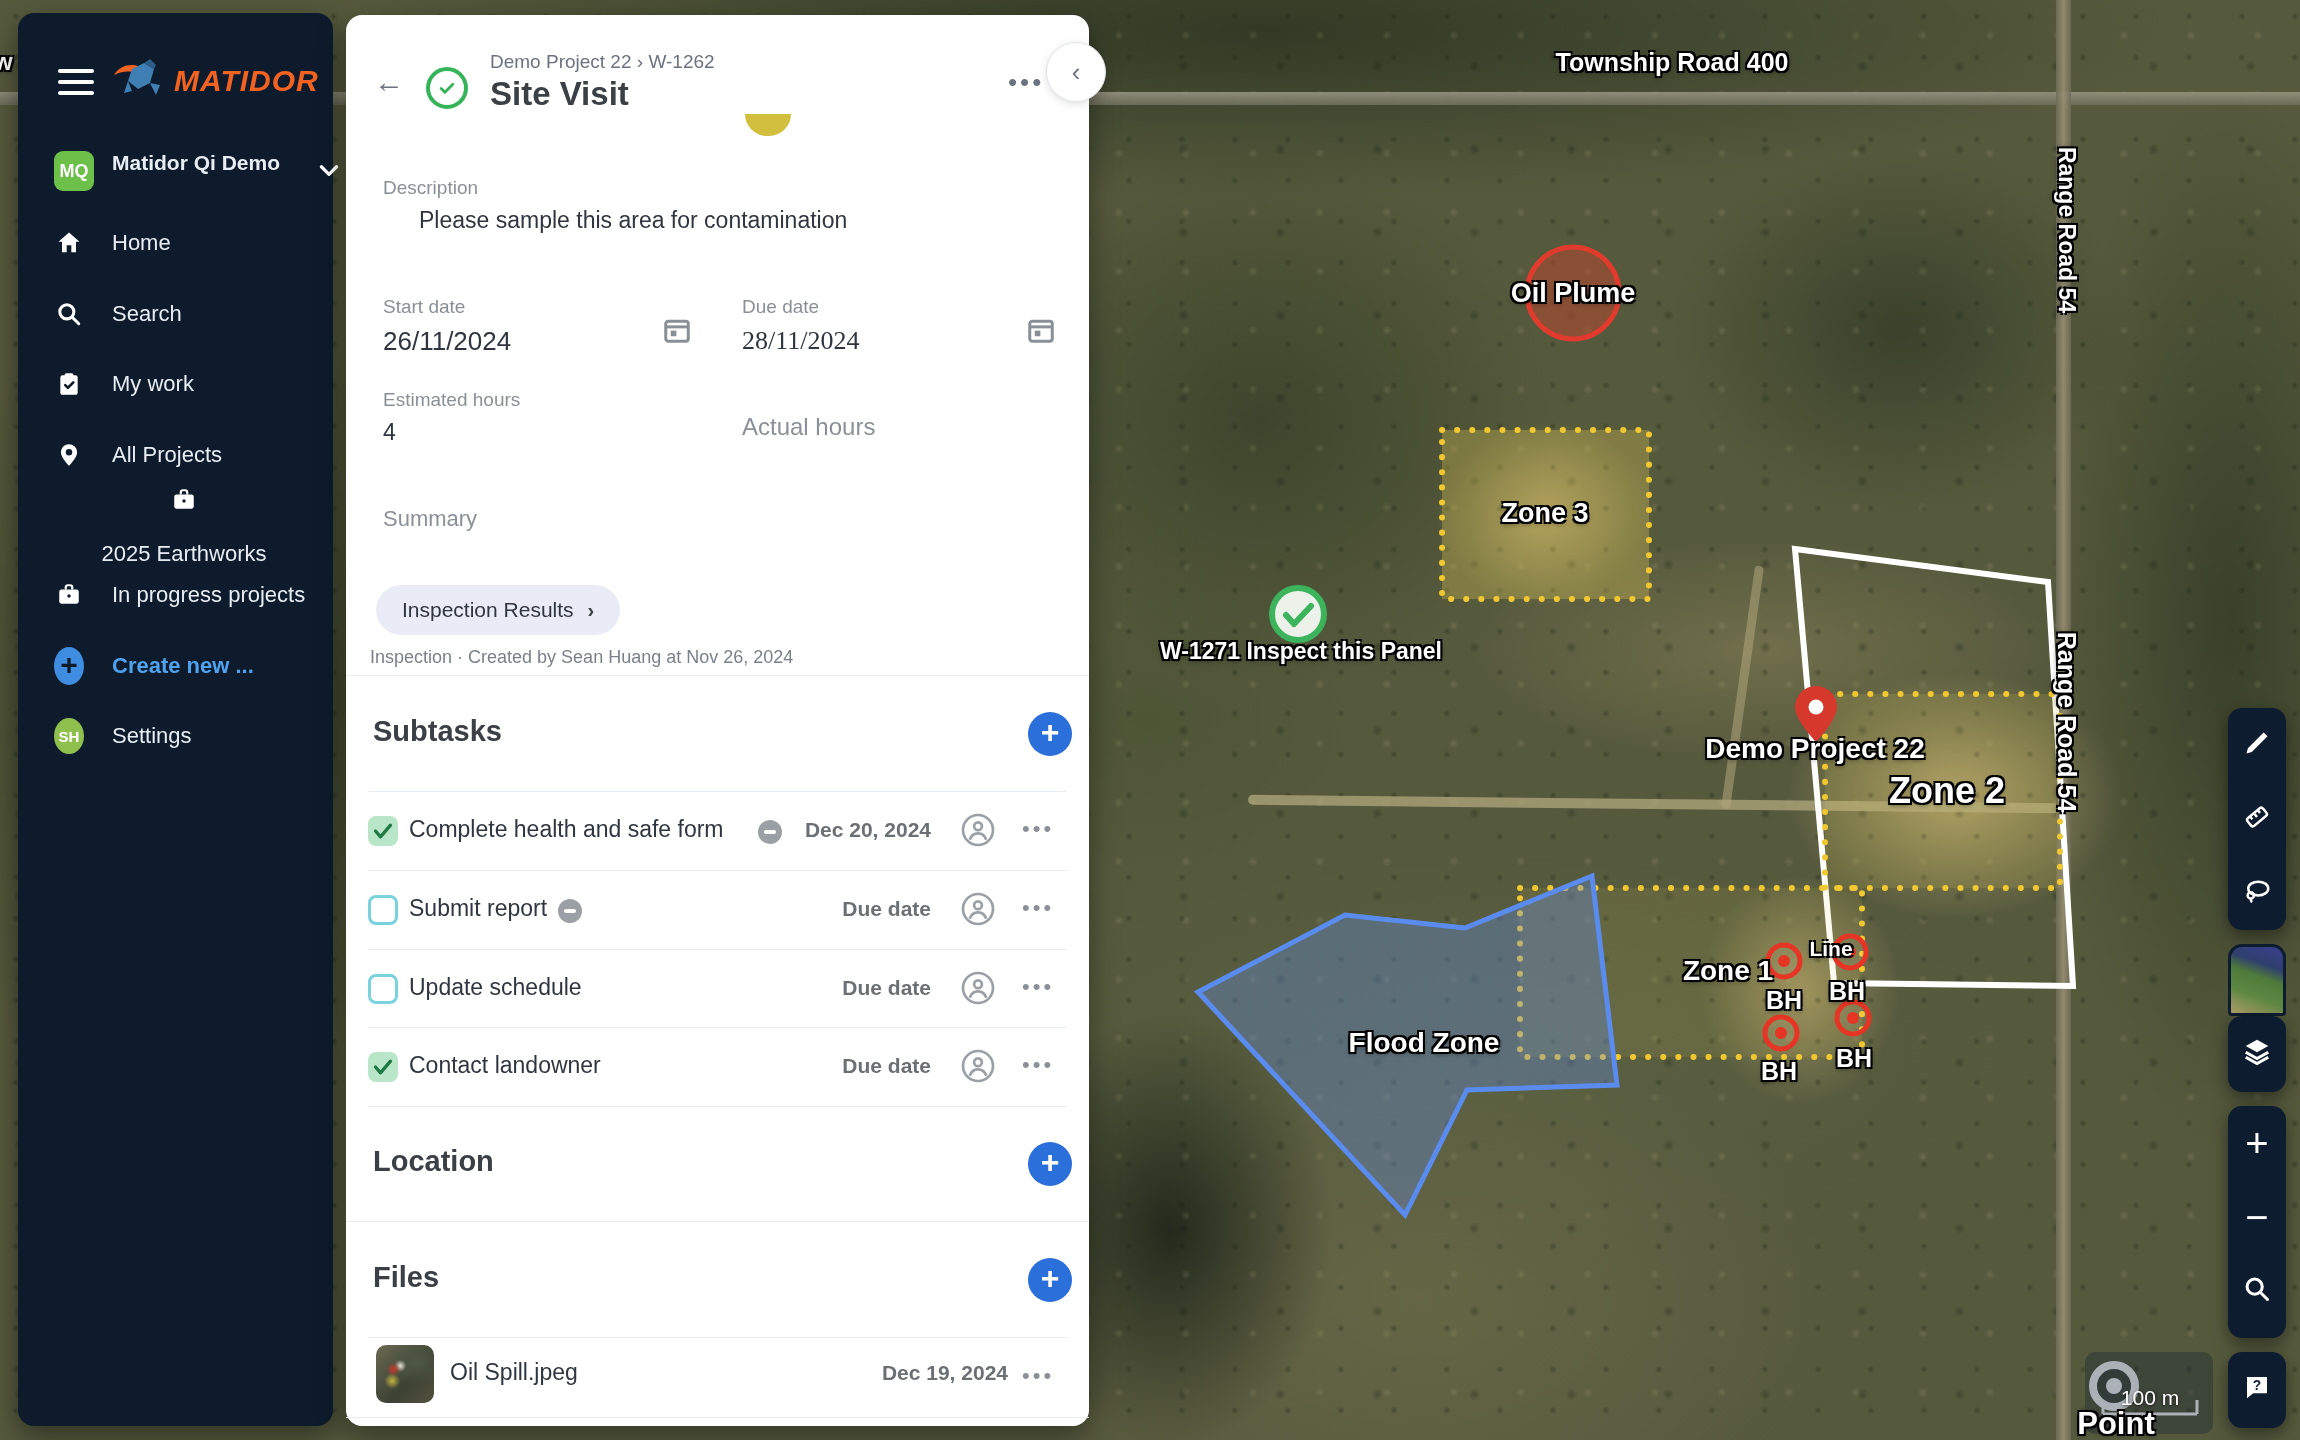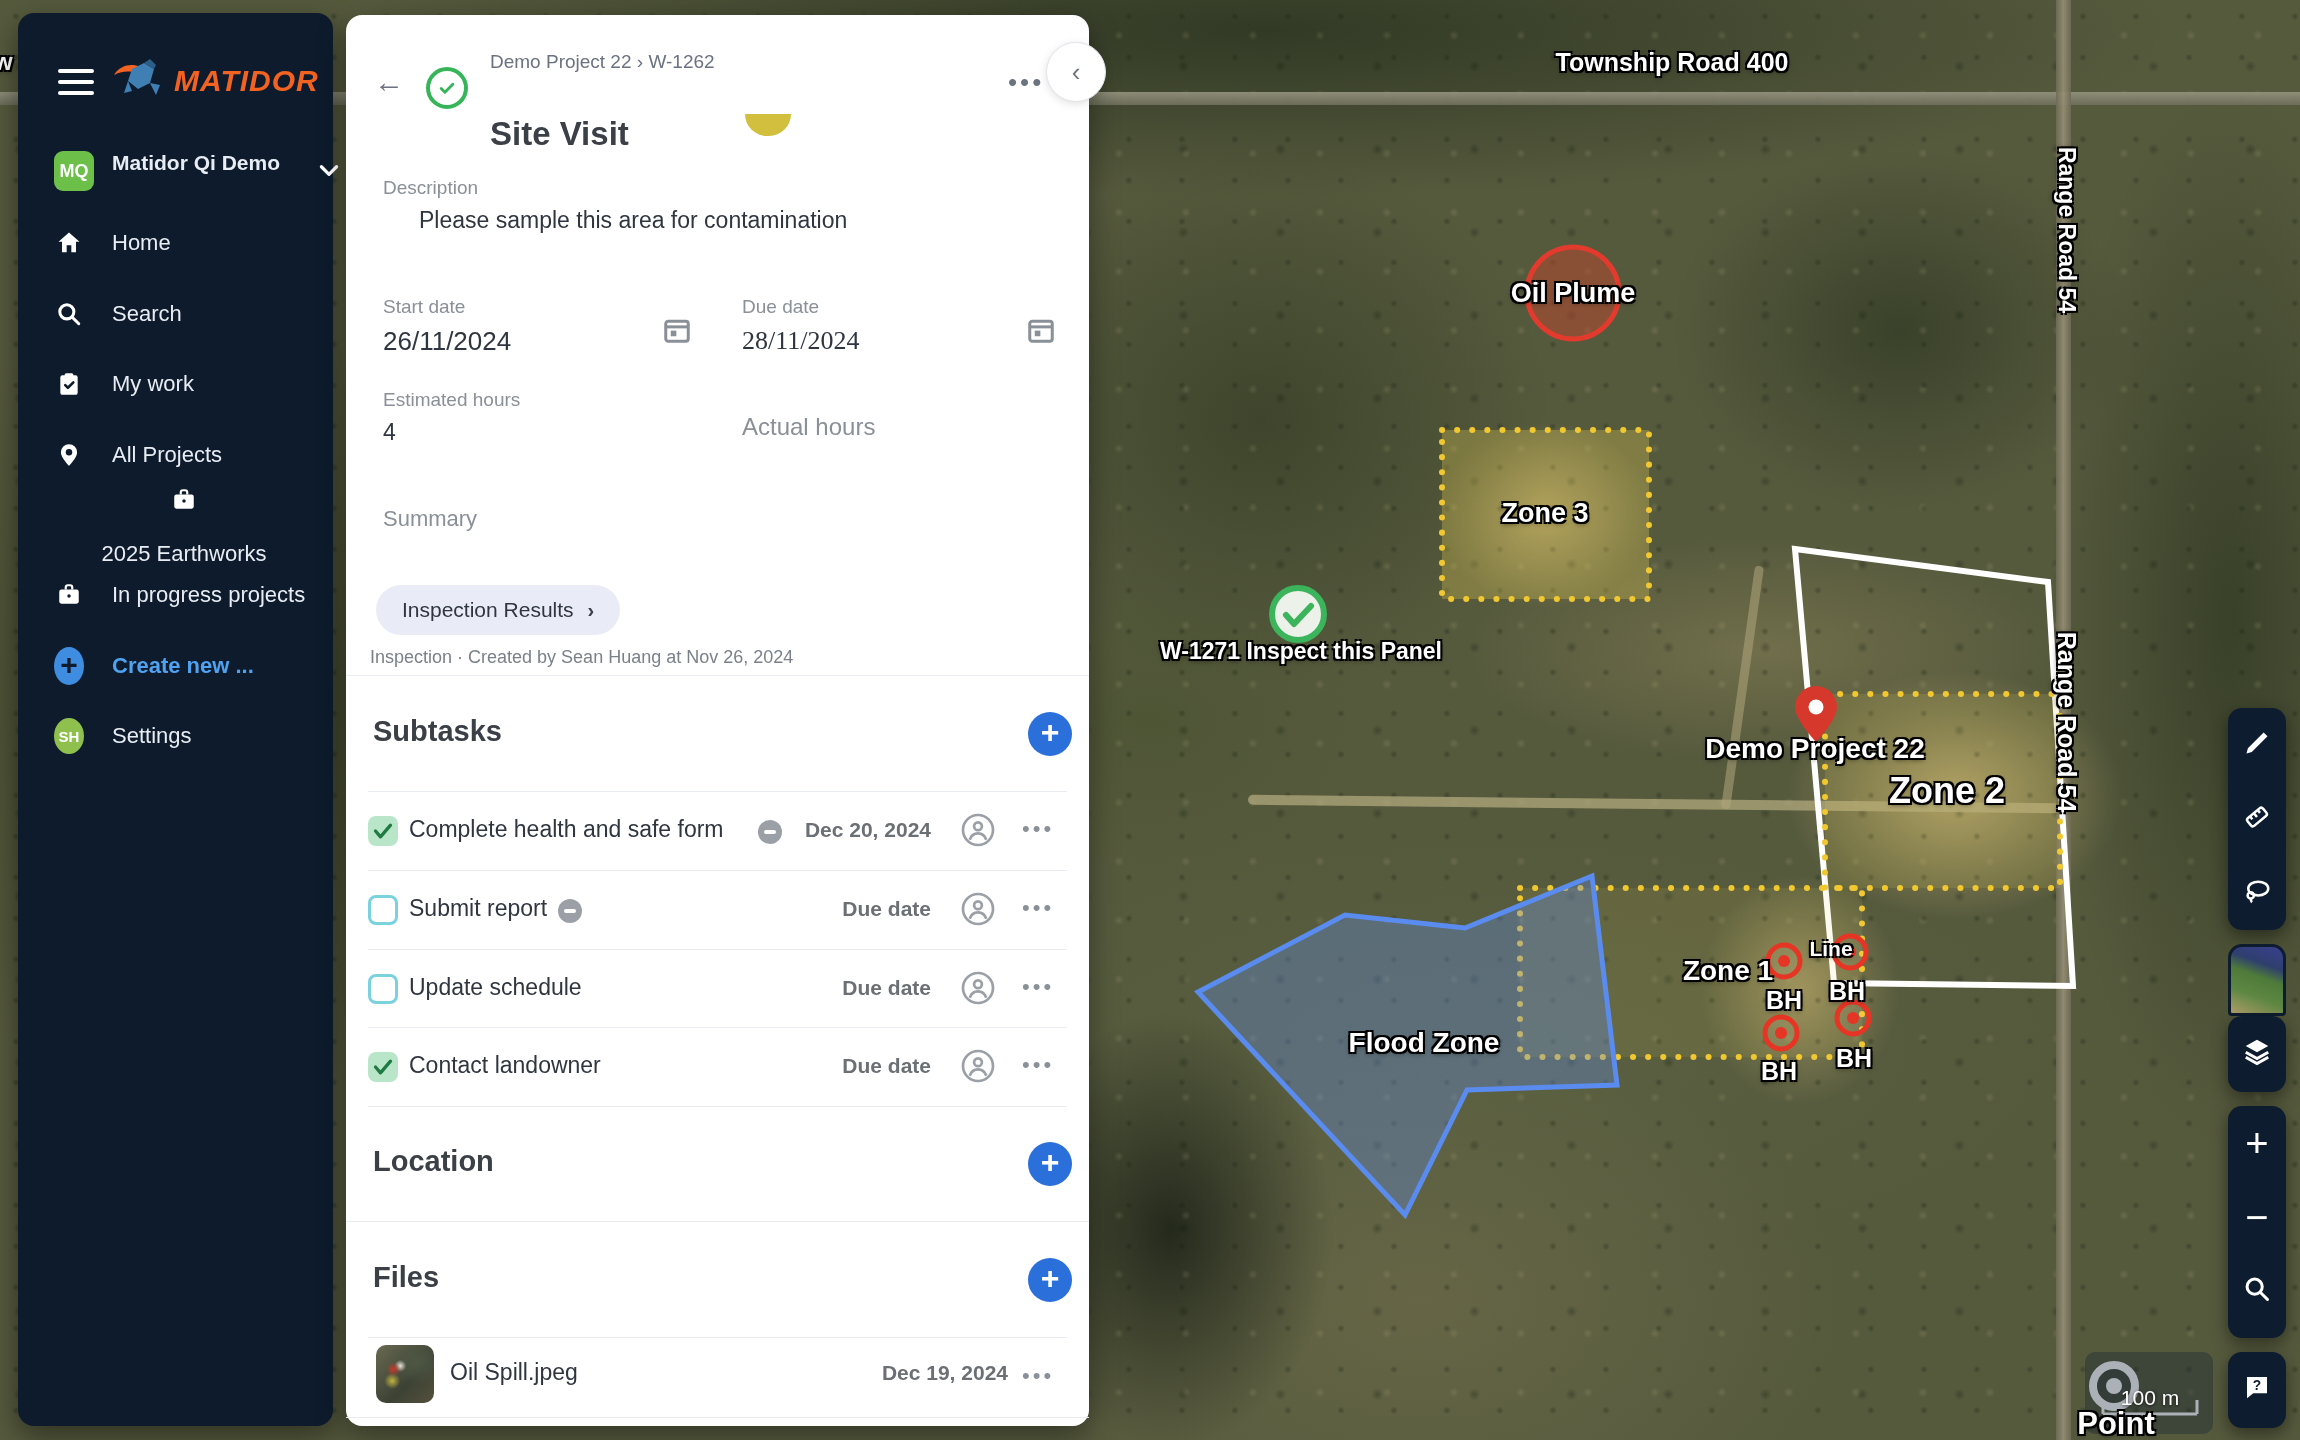--- a/index.html
+++ b/index.html
@@ -60,21 +60,21 @@
     display:flex;align-items:center;justify-content:center;}
 
   
   .panel{position:absolute;left:346px;top:15px;width:743px;height:1411px;background:#fff;border-radius:16px;
     box-shadow:0 10px 30px rgba(0,0,0,.4);color:#2f3640;}
   .back-arrow{position:absolute;left:28px;top:50px;font-size:30px;color:#6b7280;cursor:pointer;}
   .status-check{position:absolute;left:80px;top:52px;width:34px;height:34px;border-radius:50%;border:4px solid #35b558;
     display:flex;align-items:center;justify-content:center;cursor:pointer;}
   .status-check svg{width:20px;height:20px;}
   .crumb{position:absolute;left:144px;top:36px;font-size:19px;color:#6b7280;}
-  .ptitle{position:absolute;left:144px;top:60px;font-size:33px;font-weight:700;color:#3a4046;margin-top:40px;}
+  .ptitle{position:absolute;left:144px;top:60px;font-size:33px;font-weight:700;color:#3a4046;}
   .hdr-dots{position:absolute;left:662px;top:52px;font-size:26px;color:#6b7280;letter-spacing:3px;cursor:pointer;}
   .collapse-btn{position:absolute;left:700px;top:40px;width:58px;height:58px;border-radius:50%;background:#fff;
     border:1px solid #e1e4e9;box-shadow:0 2px 8px rgba(0,0,0,.12);display:flex;align-items:center;justify-content:center;
     font-size:26px;color:#6b7280;cursor:pointer;z-index:5;}
   .yellow-peek{position:absolute;left:399px;top:99px;width:46px;height:22px;background:#d3bf3e;border-radius:0 0 24px 24px;}
   .flabel{position:absolute;font-size:19px;color:#8a9097;}
   .fvalue{position:absolute;font-size:23px;color:#2f3640;}
   .cal-ic{position:absolute;cursor:pointer;}
   .chip{position:absolute;left:30px;top:570px;height:50px;padding:0 26px;border-radius:26px;background:#e9ecf6;
     display:flex;align-items:center;gap:14px;font-size:21px;color:#2f3640;cursor:pointer;}

